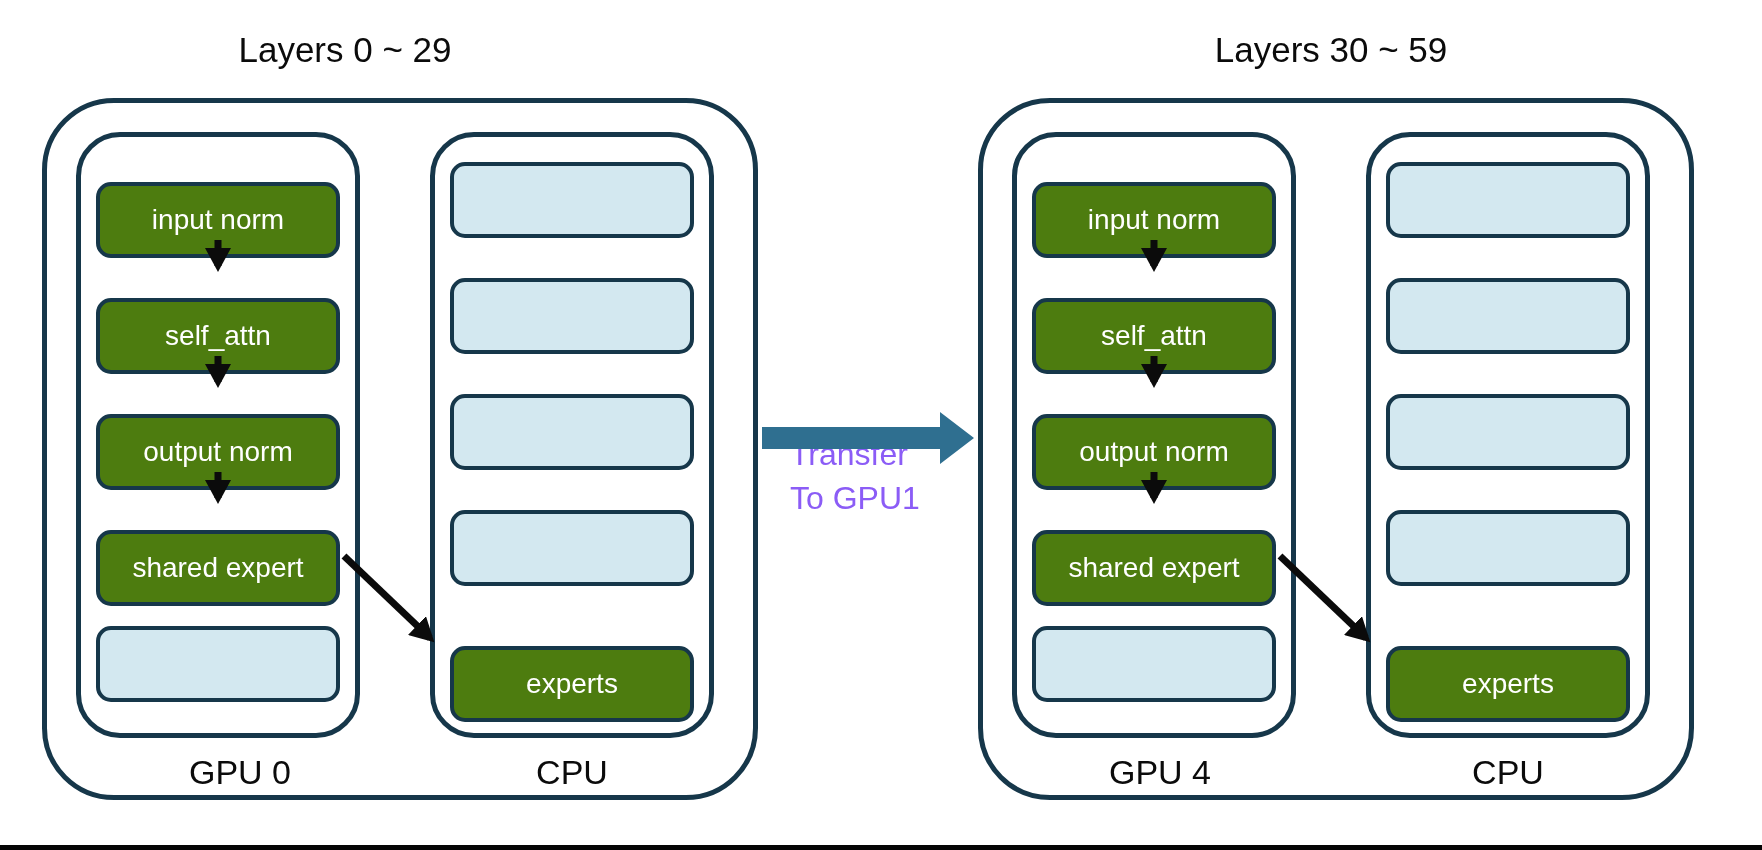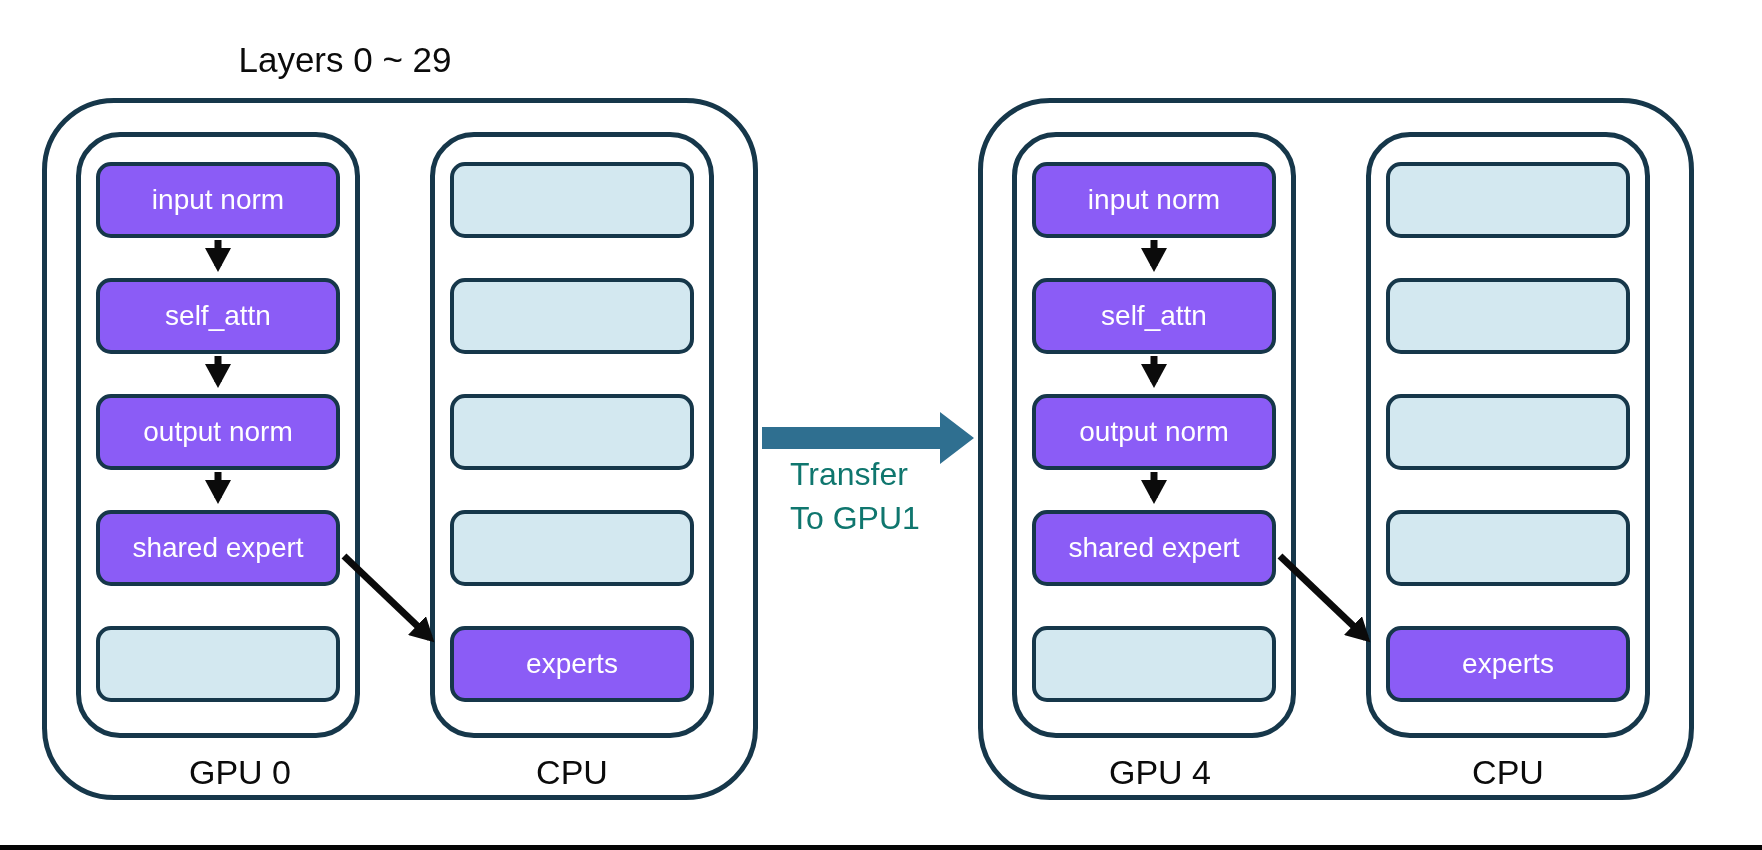--- a/index.html
+++ b/index.html
@@ -6,21 +6,21 @@
   .canvas {
     position: relative;
     width: 1762px;
     height: 850px;
     background: #ffffff;
     font-family: "Liberation Sans", sans-serif;
     overflow: hidden;
   }
   .group-title {
     position: absolute;
-    top: 40px;
+    top: 30px;
     transform: translateX(-50%);
     font-size: 35px;
     color: #0b0b0b;
     white-space: nowrap;
   }
   .outer-box {
     position: absolute;
     top: 98px;
     width: 716px;
     height: 702px;
@@ -45,37 +45,37 @@
     height: 76px;
     border: 4px solid #16374a;
     border-radius: 15px;
     box-sizing: border-box;
     color: #ffffff;
     font-size: 28px;
     text-align: center;
     line-height: 68px;
     white-space: nowrap;
   }
-  .salmon { background: #8b5cf6; }
+  .salmon { background: #4d7c0f; margin-top: 20px; }
   .blue   { background: #D3E8F0; }
   .device-label {
     position: absolute;
     top: 753px;
     transform: translateX(-50%);
     font-size: 34px;
     color: #0b0b0b;
     white-space: nowrap;
   }
   .transfer-label {
     position: absolute;
     left: 790px;
-    top: 452px;
+    top: 432px;
     font-size: 32px;
     line-height: 44px;
-    color: #0f766e;
+    color: #8b5cf6;
     white-space: nowrap;
   }
   .arrow-layer {
     position: absolute;
     left: 0; top: 0;
     pointer-events: none;
   }
   .bottom-rule {
     position: absolute;
     left: 0;
@@ -84,20 +84,21 @@
     height: 5px;
     background: #050505;
   }
 </style>
 </head>
 <body>
 
 <div class="canvas">
 
   <div class="group-title" style="left:345px">Layers 0 ~ 29</div>
+  <div class="group-title" style="left:1331px">Layers 30 ~ 59</div>
 
   <div class="outer-box" style="left:42px"></div>
 
   <div class="device-col" style="left:76px"></div>
   <div class="layer-box salmon" style="left:96px; top:162px">input norm</div>
   <div class="layer-box salmon" style="left:96px; top:278px">self_attn</div>
   <div class="layer-box salmon" style="left:96px; top:394px">output norm</div>
   <div class="layer-box salmon" style="left:96px; top:510px">shared expert</div>
   <div class="layer-box blue" style="left:96px; top:626px"></div>
 

